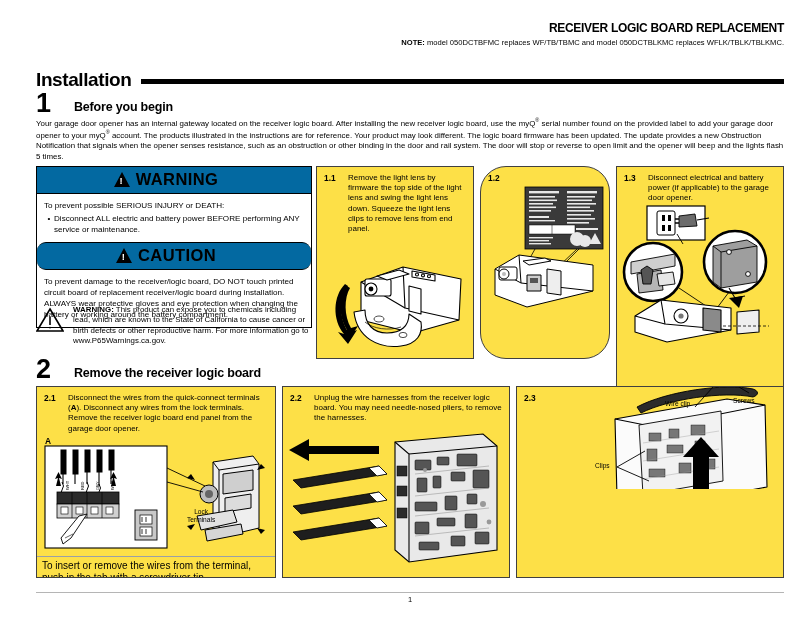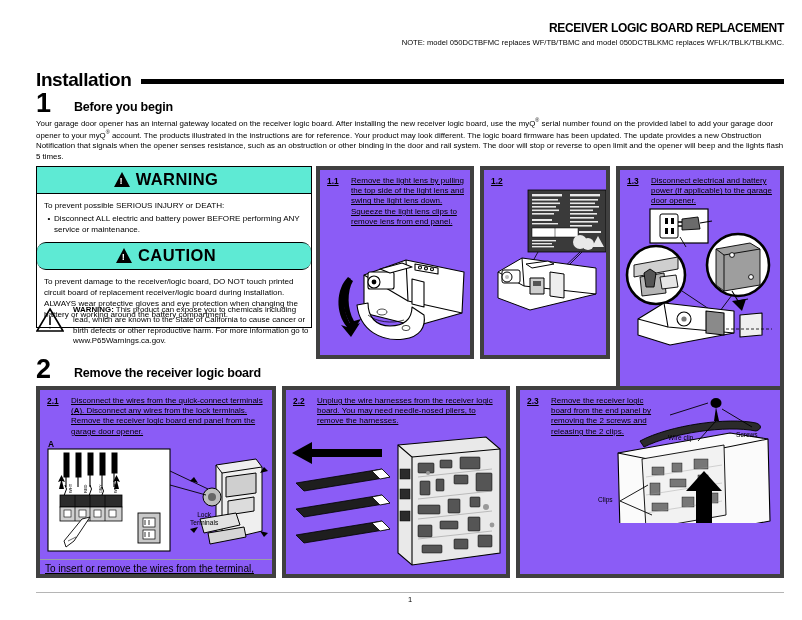--- a/index.html
+++ b/index.html
@@ -42,21 +42,21 @@
     font-weight: bold;
     letter-spacing: -0.2px;
     margin-top: 2px;
     line-height: 1.05;
   }
   .doc-note {
     font-size: 7.6px;
     margin-top: 4px;
     line-height: 1.1;
   }
-  .doc-note b { font-weight: normal; padding-left: 21px; }
+  .doc-note b { font-weight: bold; padding-left: 21px; }
 
   
   .install-row {
     position: absolute;
     top: 70px;
     left: 36px;
     right: 18px;
     display: flex;
     align-items: center;
   }
@@ -112,21 +112,21 @@
   .safety {
     position: absolute;
     top: 166px;
     left: 36px;
     width: 276px;
     border: 1.4px solid #000;
     box-sizing: border-box;
     background: #fff;
   }
   .banner {
-    background: #5eead4;
+    background: #0369a1;
     border-bottom: 1.4px solid #000;
     text-align: center;
     padding: 3px 16px 4px 0;
     font-size: 16.5px;
     font-weight: bold;
     letter-spacing: 0.4px;
     display: flex;
     align-items: center;
     justify-content: center;
     gap: 6px;
@@ -180,25 +180,24 @@
   .p65 b { font-weight: bold; }
   .warn-tri {
     flex: none;
     width: 30px;
     padding-top: 2px;
   }
 
   
   .card {
     position: absolute;
-    border: 4px solid #404040;
+    border: 1px solid #404040;
     box-sizing: border-box;
-    background: #8b5cf6;
+    background: #fde047;
     overflow: hidden;
-    text-decoration: underline;
   }
   .step-head {
     display: flex;
     padding: 6px 6px 0 7px;
   }
   .step-num {
     font-size: 8.4px;
     font-weight: bold;
     flex: none;
     width: 24px;
@@ -311,21 +310,21 @@
         <line x1="14" y1="10" x2="14" y2="18" stroke="#000" stroke-width="1.6"></line>
         <circle cx="14" cy="20.6" r="0.9" fill="#000"></circle>
       </svg>
     </div>
     <div><b>WARNING:</b><span> This product can expose you to chemicals including lead, which are known to the State of California to cause cancer or birth defects or other reproductive harm. For more information go to www.P65Warnings.ca.gov.</span></div>
   </div>
 
   <div class="card" style="left:316px; top:166px; width:158px; height:193px;">
     <div class="step-head">
       <div class="step-num">1.1</div>
-      <div class="step-text">Remove the light lens by pulling the top side of the light lens and swing the light lens down. Squeeze the light lens clips to remove lens from end panel.</div>
+      <div class="step-text">Remove the light lens by firmware the top side of the light lens and swing the light lens down. Squeeze the light lens clips to remove lens from end panel.</div>
     </div>
     <div class="fig">
       <svg width="158" height="120" viewBox="0 0 158 120" class="ill">
 
         <g fill="#fff" stroke="#000" stroke-width="1.1" stroke-linejoin="round">
           <path d="M44 48 L86 33 L144 45 L142 86 L96 99 L44 86 Z"></path>
           <path d="M86 33 L88 74 L142 86" fill="none"></path>
           <path d="M44 48 L88 74" fill="none"></path>
           <rect x="48" y="45" width="26" height="17" rx="2"></rect>
           <circle cx="54" cy="55" r="6"></circle>
@@ -344,21 +343,21 @@
           <ellipse cx="62" cy="85" rx="5" ry="3" fill="none" stroke-width="0.7"></ellipse>
           <ellipse cx="86" cy="101" rx="4" ry="2.6" fill="none" stroke-width="0.7"></ellipse>
         </g>
 
         <path d="M30 52 C22 62 21 82 30 96 L24 94 L33 104 L41 92 L34 94 C27 82 27 64 33 54 Z" fill="#000"></path>
         <path d="M28 50 C16 62 15 86 27 100 L21 98 L31 110 L40 96 L32 99 C22 86 22 64 31 52 Z" fill="#000"></path>
       </svg>
     </div>
   </div>
 
-  <div class="card" style="left:480px; top:166px; width:130px; height:193px;">
+  <div class="card" style="left:480px; top:166px; width:130px; height:193px;border-radius:26px;">
     <div class="step-head">
       <div class="step-num">1.2</div>
     </div>
     <div class="fig">
       <svg width="130" height="128" viewBox="0 0 130 128" class="ill">
 
         <g>
           <rect x="44" y="4" width="78" height="62" fill="#3a3a3a" stroke="#000" stroke-width="0.8"></rect>
           <g fill="#e8e8e8">
             <rect x="48" y="8" width="30" height="2.4"></rect>
@@ -636,21 +635,20 @@
         </g>
 
         <path d="M96 22 L26 22 L26 15 L6 26 L26 37 L26 30 L96 30 Z" fill="#000"></path>
       </svg>
     </div>
   </div>
 
   <div class="card" style="left:516px; top:386px; width:268px; height:192px;">
     <div class="step-head">
       <div class="step-num">2.3</div>
-      <div class="step-text" style="max-width:115px;">Remove the receiver logic board from the end panel by removing the 2 screws and releasing the 2 clips.</div>
     </div>
     <div class="fig">
       <svg width="268" height="148" viewBox="0 0 268 148" class="ill" style="position:absolute; top:-62px; left:0;">
 
         <g fill="#fff" stroke="#000" stroke-width="1.1" stroke-linejoin="round">
           <path d="M98 78 L210 58 L248 64 L250 146 L140 166 L100 156 Z" fill="#fbfbfb"></path>
           <path d="M98 78 L138 86 L140 166" fill="none"></path>
           <path d="M138 86 L248 64" fill="none"></path>
         </g>
 

